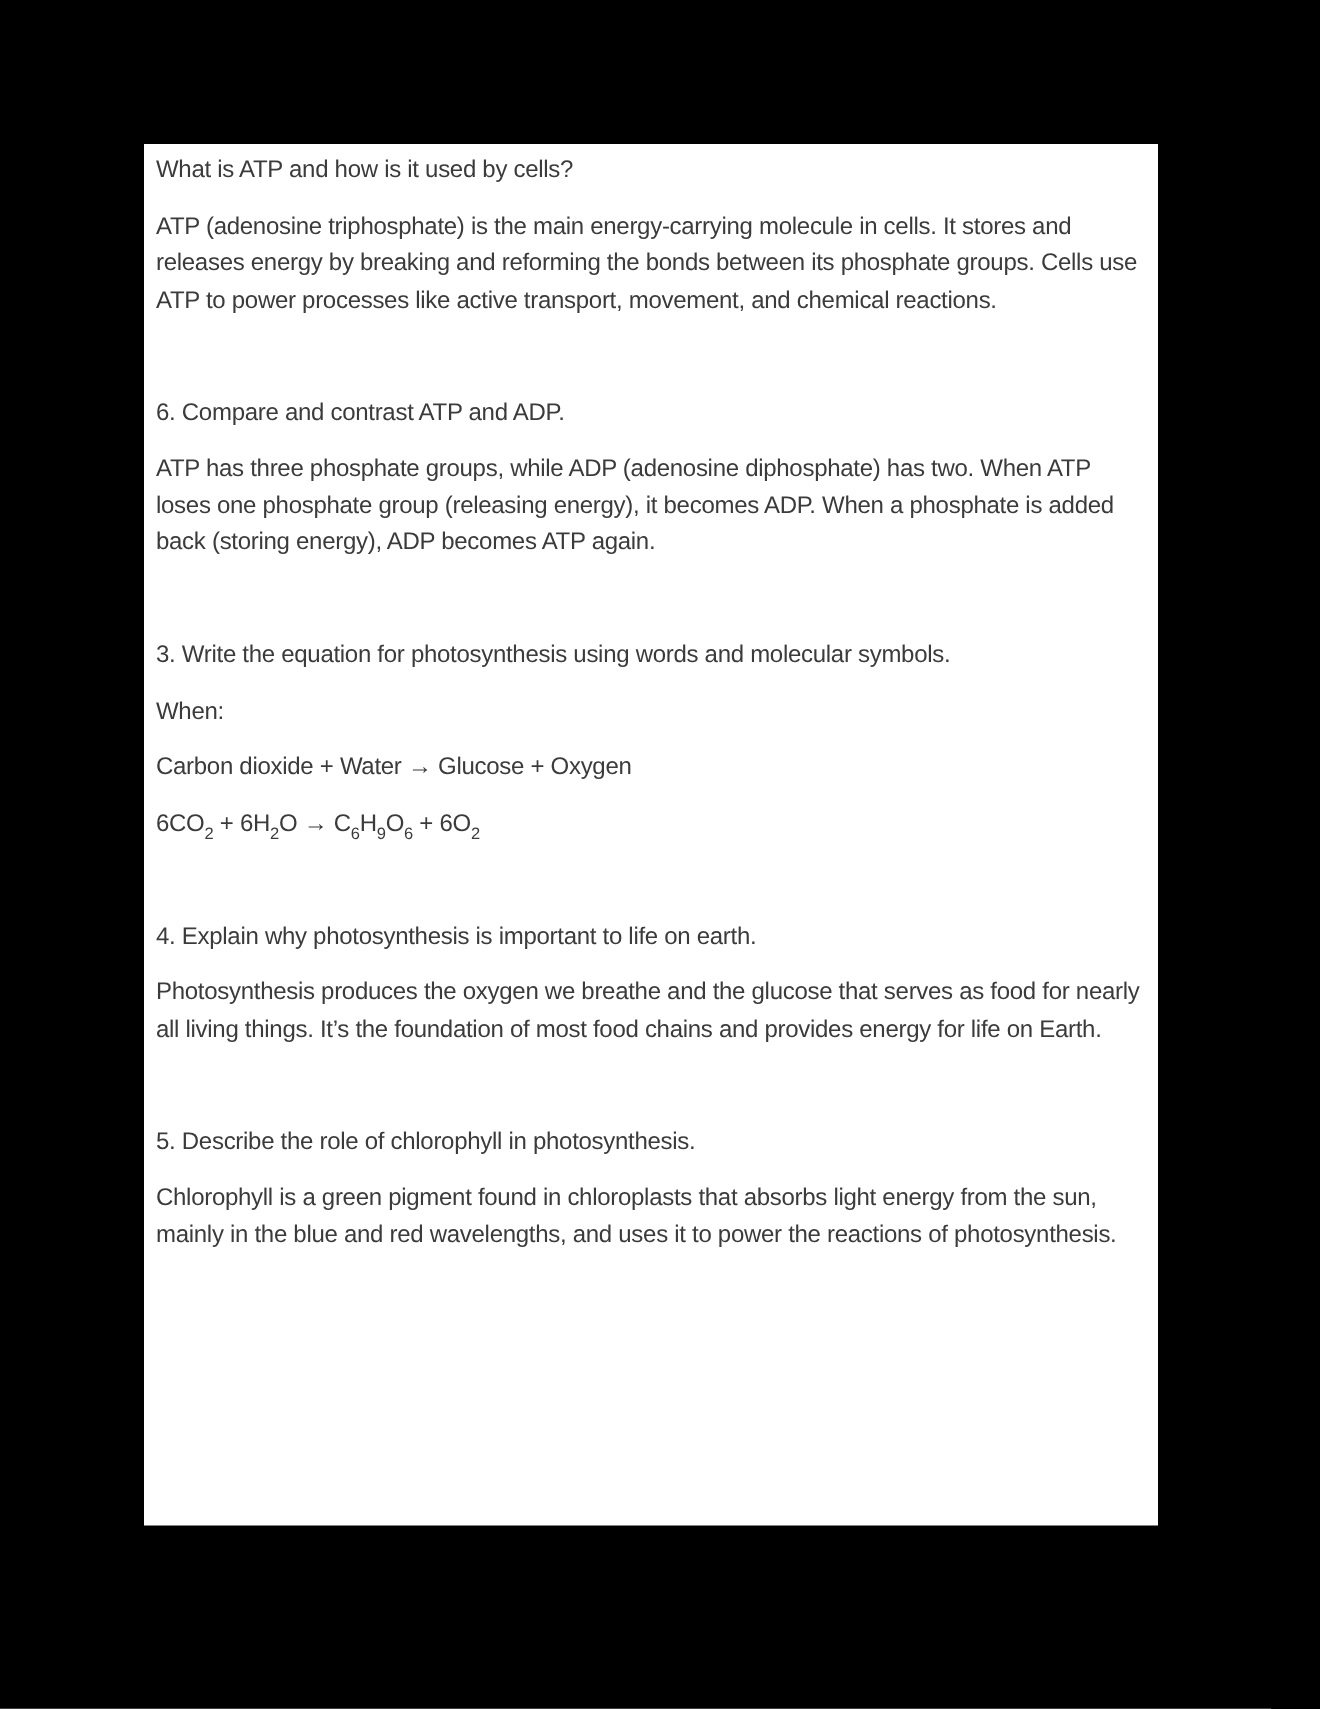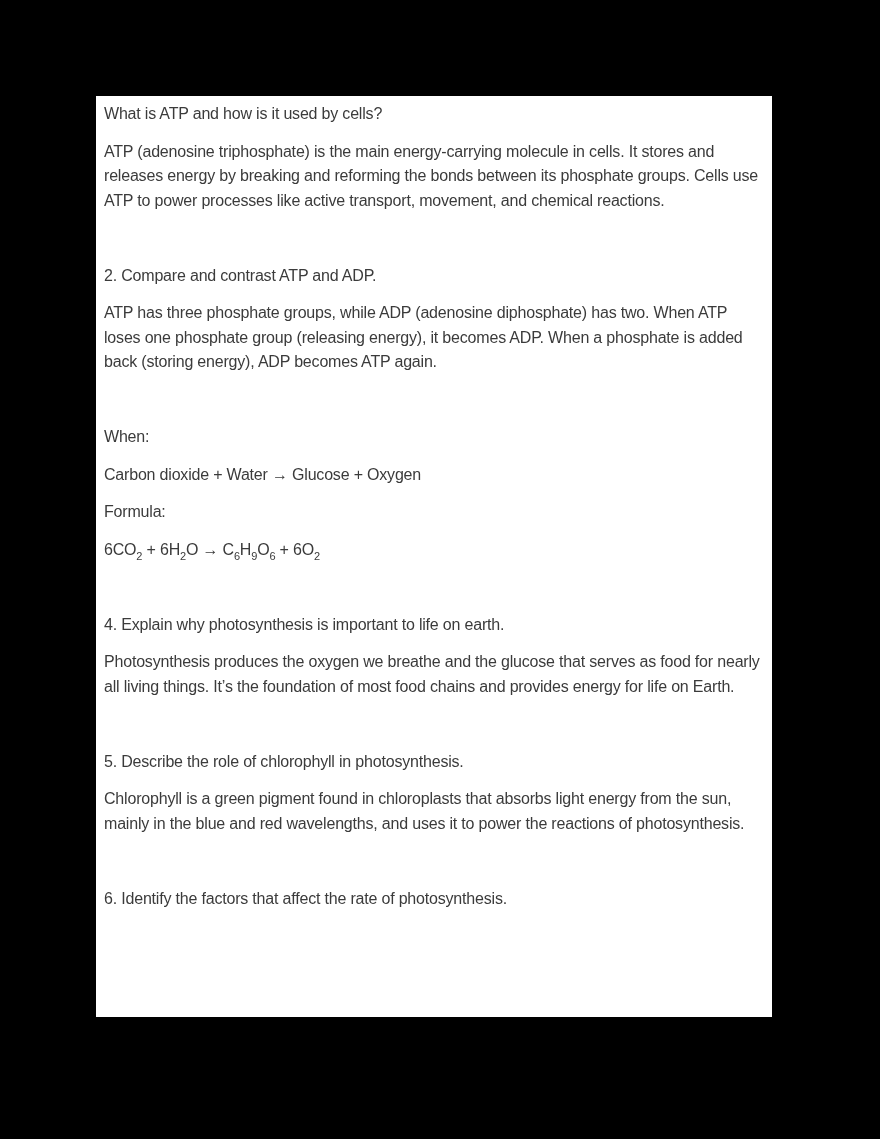--- a/index.html
+++ b/index.html
@@ -48,42 +48,39 @@
 
 <div class="paper">
 
   <div>
     <p class="para">What is ATP and how is it used by cells?</p>
     <p class="para">ATP (adenosine triphosphate) is the main energy-carrying molecule in cells. It stores and releases energy by breaking and reforming the bonds between its phosphate groups. Cells use ATP to power processes like active transport, movement, and chemical reactions.</p>
   </div>
   <div class="gap"></div>
 
   <div>
-    <p class="para">2. Compare and contrast ATP and ADP.</p>
+    <p class="para">6. Compare and contrast ATP and ADP.</p>
     <p class="para">ATP has three phosphate groups, while ADP (adenosine diphosphate) has two. When ATP loses one phosphate group (releasing energy), it becomes ADP. When a phosphate is added back (storing energy), ADP becomes ATP again.</p>
   </div>
   <div class="gap"></div>
 
   <div>
+    <p class="para">3. Write the equation for photosynthesis using words and molecular symbols.</p>
     <p class="para">When:</p>
     <p class="para">Carbon dioxide + Water → Glucose + Oxygen</p>
-    <p class="para">Formula:</p>
     <p class="para"><span>6CO</span><sub>2</sub><span> + 6H</span><sub>2</sub><span>O → C</span><sub>6</sub><span>H</span><sub>9</sub><span>O</span><sub>6</sub><span> + 6O</span><sub>2</sub></p>
   </div>
   <div class="gap"></div>
 
   <div>
     <p class="para">4. Explain why photosynthesis is important to life on earth.</p>
     <p class="para">Photosynthesis produces the oxygen we breathe and the glucose that serves as food for nearly all living things. It’s the foundation of most food chains and provides energy for life on Earth.</p>
   </div>
   <div class="gap"></div>
 
   <div>
     <p class="para">5. Describe the role of chlorophyll in photosynthesis.</p>
     <p class="para">Chlorophyll is a green pigment found in chloroplasts that absorbs light energy from the sun, mainly in the blue and red wavelengths, and uses it to power the reactions of photosynthesis.</p>
   </div>
   <div class="gap"></div>
 
-  <div>
-    <p class="para">6. Identify the factors that affect the rate of photosynthesis.</p>
-  </div>
 
 </div>
 
 </body></html>

